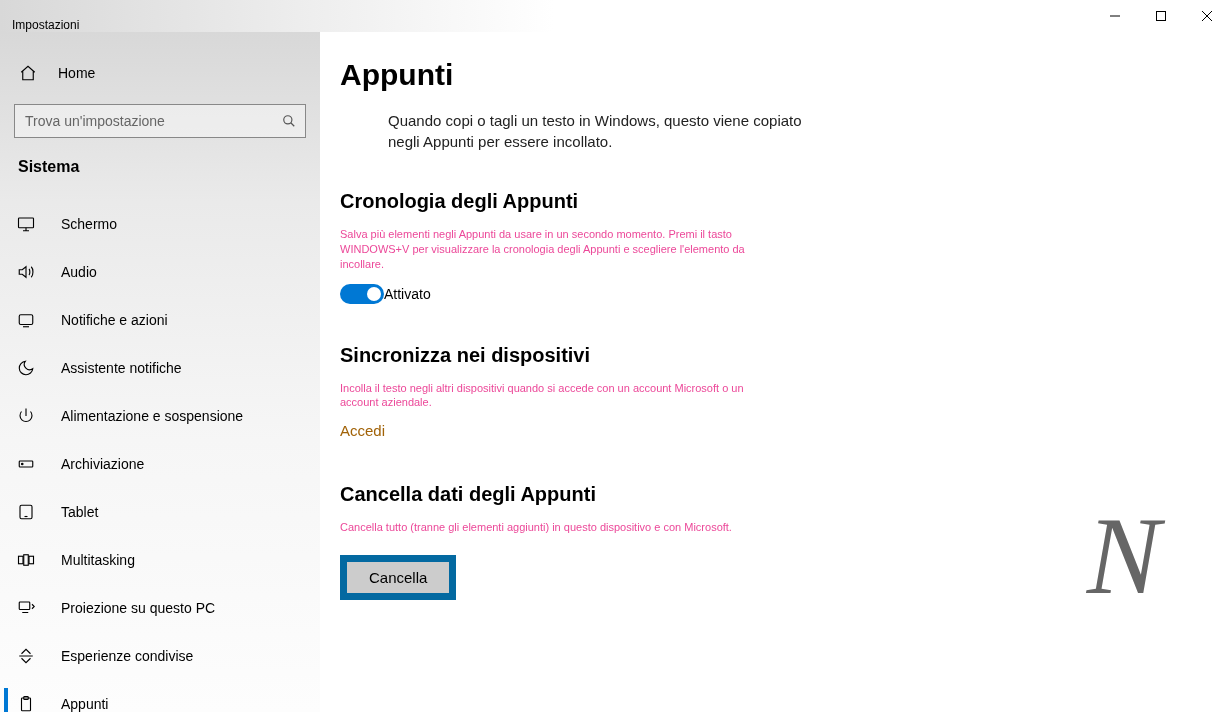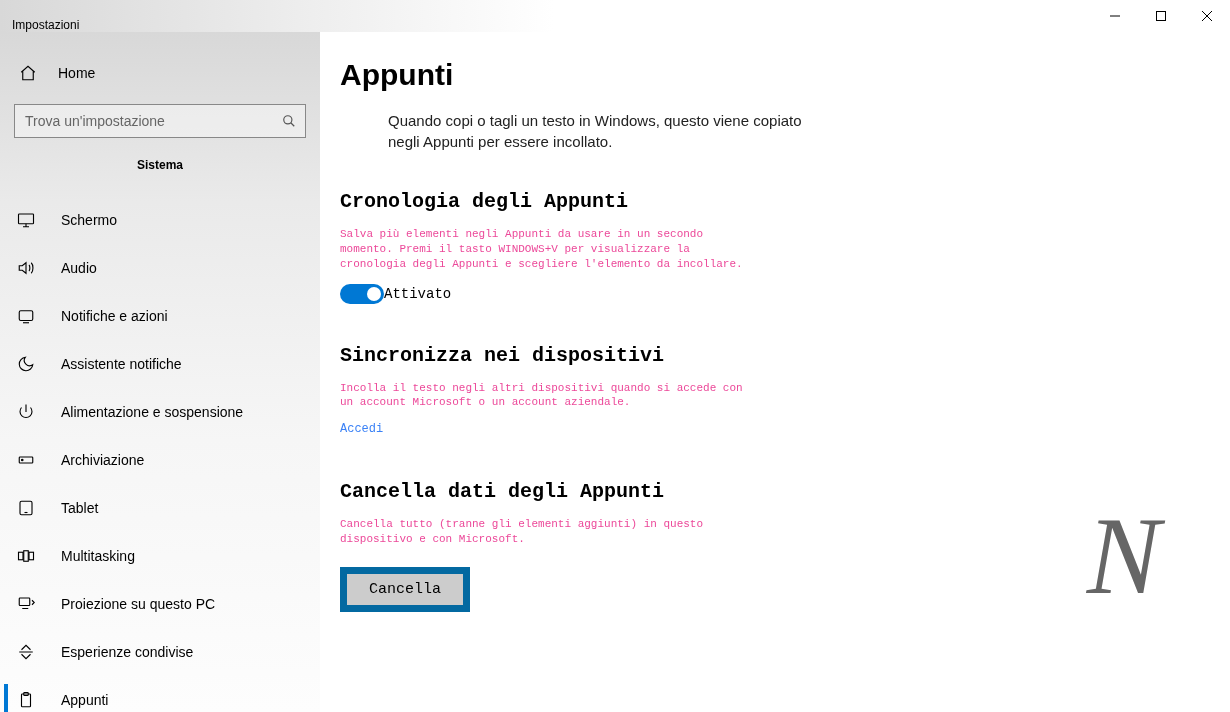--- a/index.html
+++ b/index.html
@@ -68,23 +68,22 @@
   .searchbox input::placeholder { color: #666; font-style: normal;}
   .searchbox .sicon {
     position: absolute;
     right: 10px; top: 50%;
     transform: translateY(-50%);
     width: 14px; height: 14px;
     color: #555;
   }
   .section-label {
     font-weight: 600;
-    font-size: 12px;
+    font-size: 16px;
     padding: 20px 18px 6px 18px;
-    text-align: center;
   }
   .nav { margin-top: 18px; }
   .nav-row {
     display: flex;
     align-items: center;
     gap: 25px;
     height: 48px;
     padding: 0 18px 0 16px;
     font-size: 14px;
     position: relative;
@@ -144,22 +143,22 @@
     position: relative;
   }
   .toggle::after {
     content: "";
     position: absolute;
     right: 3px; top: 3px;
     width: 14px; height: 14px;
     background: #fff;
     border-radius: 50%;
   }
-  .link { color: #3b82f6; font-size: 12px; cursor: pointer; }
-  .block { margin-bottom: 44px; font-family: Liberation Mono, monospace; }
+  .link { color: #a16207; font-size: 15px; cursor: pointer; }
+  .block { margin-bottom: 44px; }
   .clear-btn {
     display: inline-block;
     padding: 7px 22px;
     background: #ccc;
     border: 7px solid #0369a1;
     font-size: 15px;
     margin-top: 8px;
   }
   .watermark {
     position: absolute;

